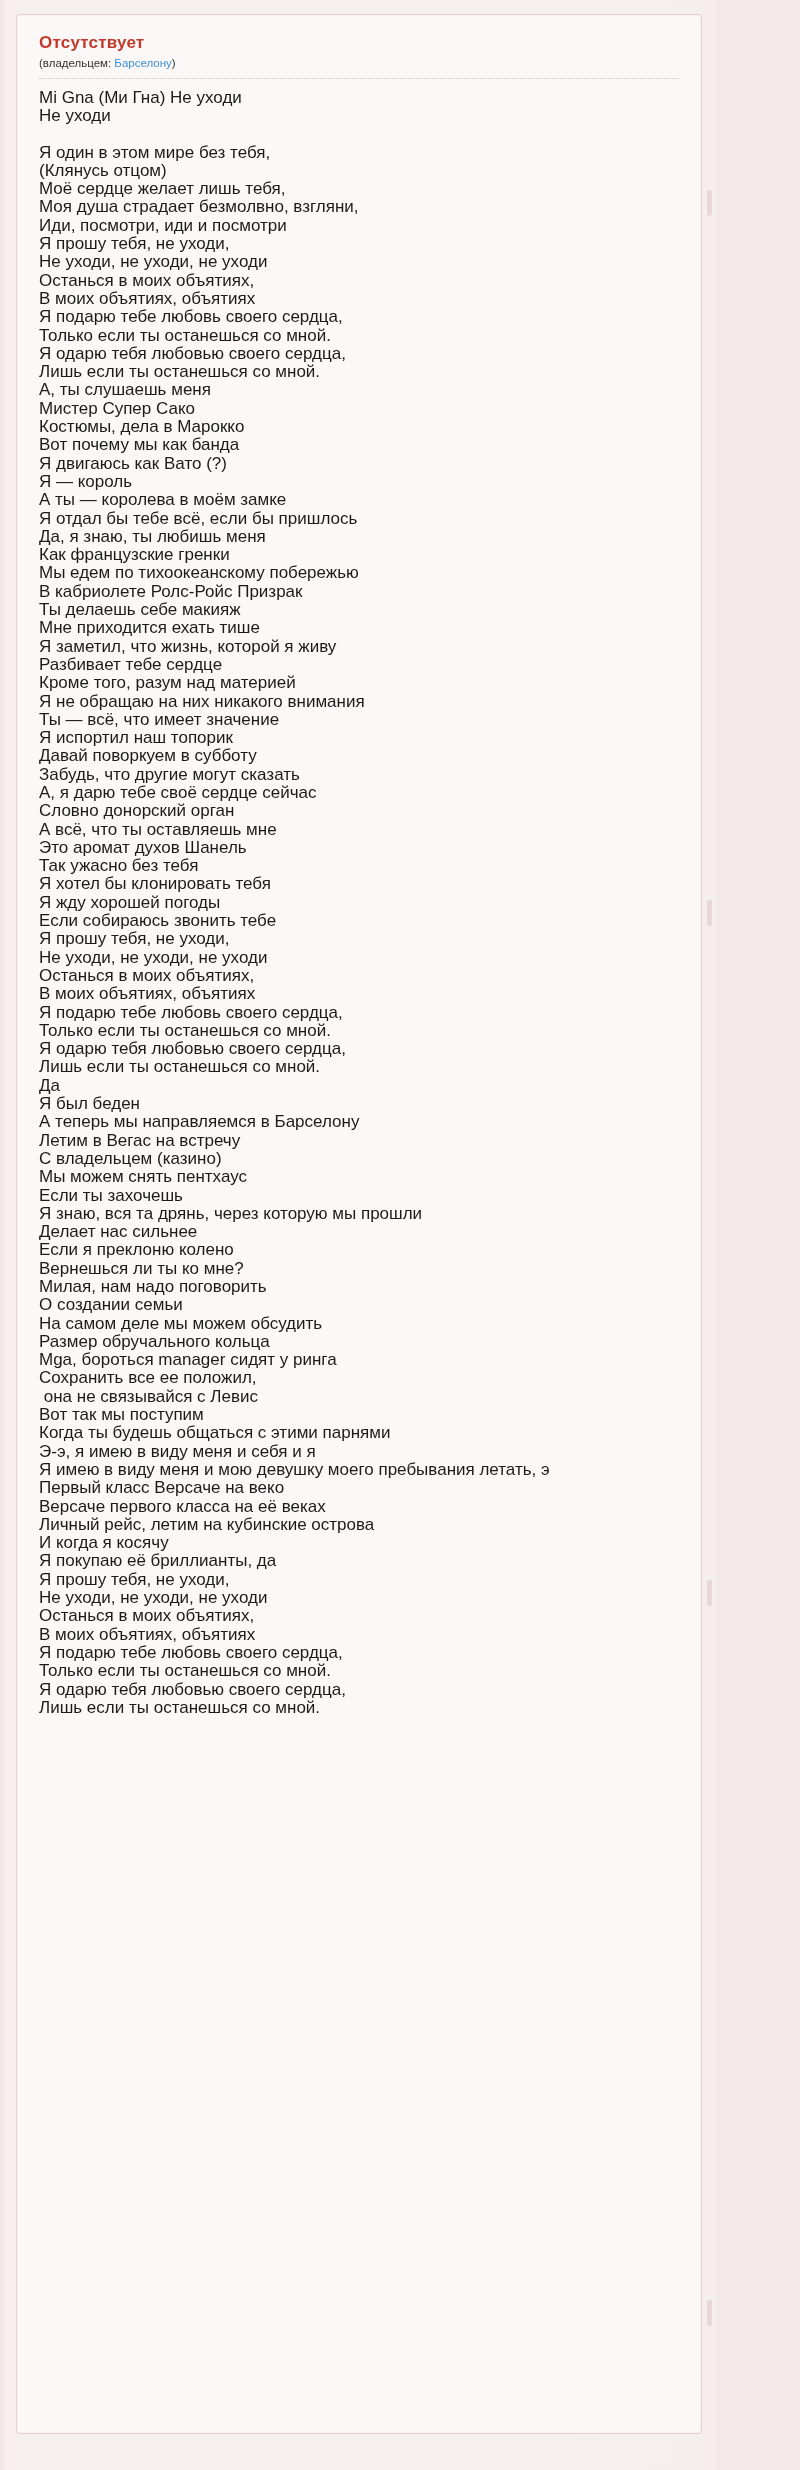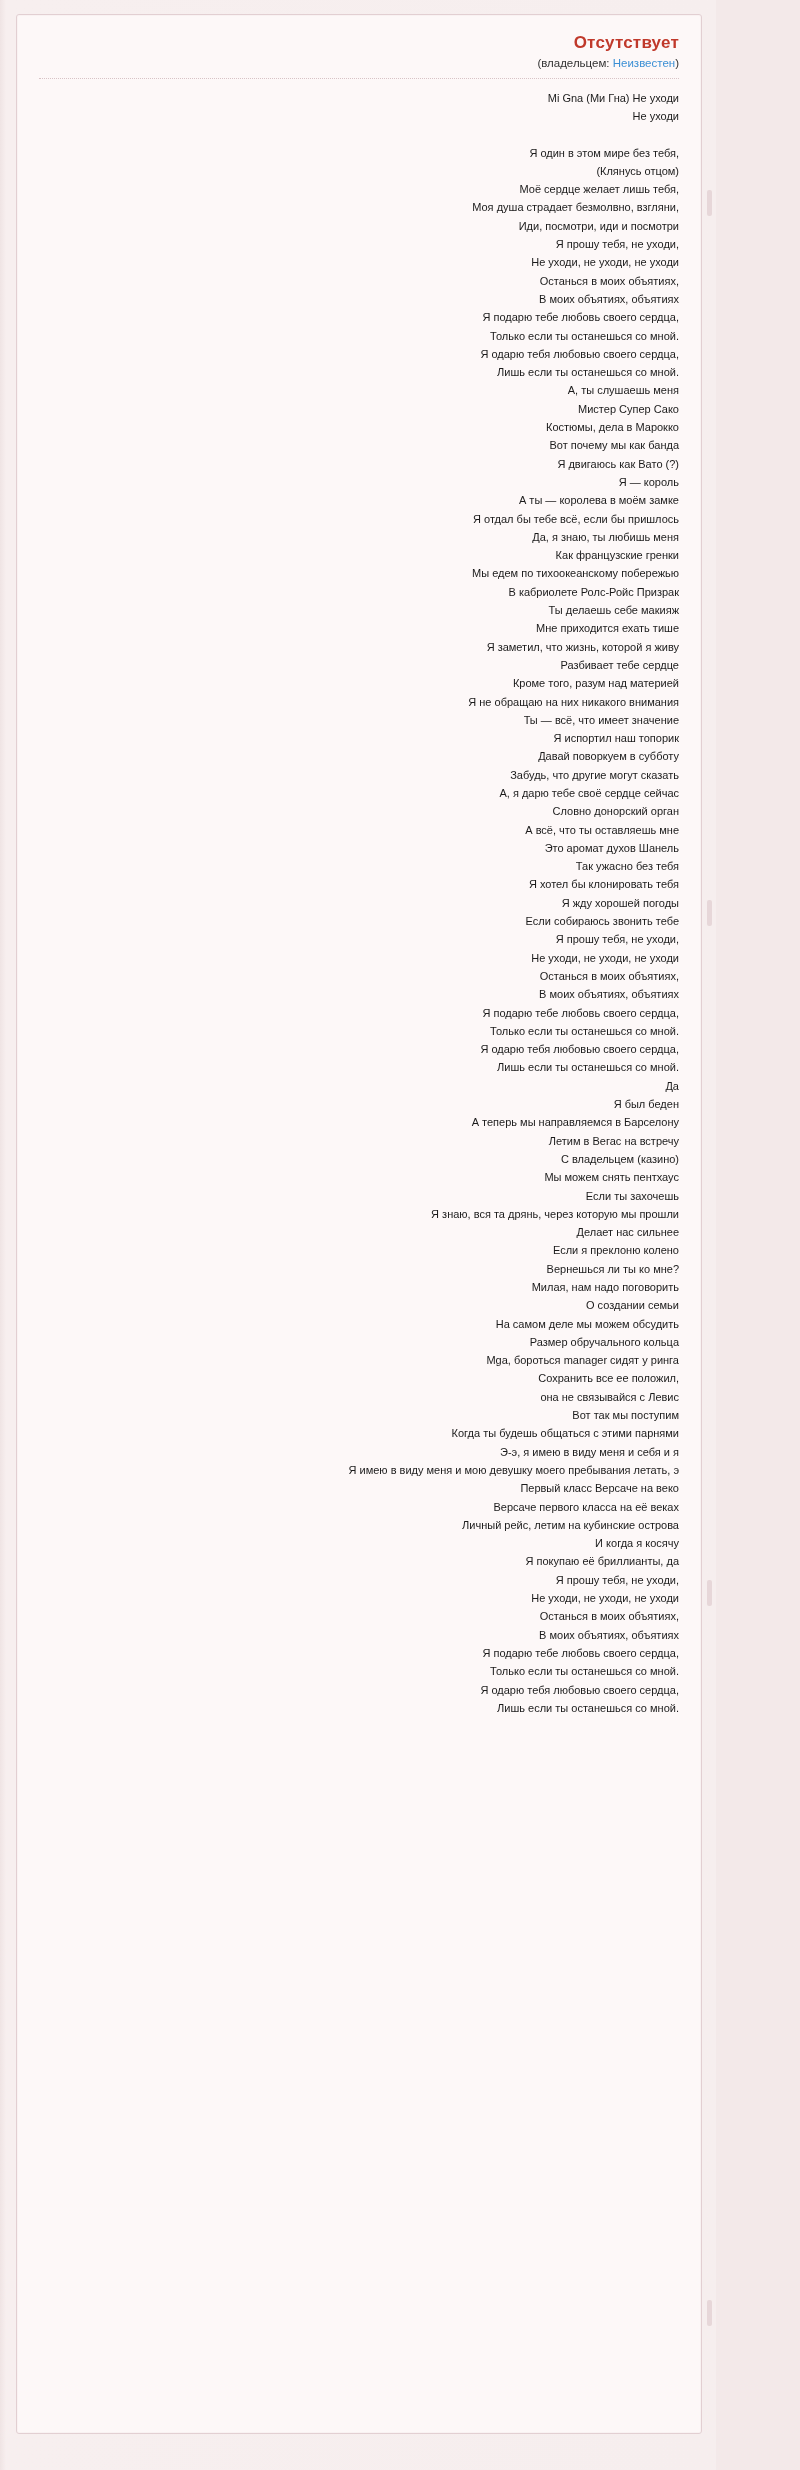--- a/index.html
+++ b/index.html
@@ -13,21 +13,20 @@
     font-family: "Liberation Sans", sans-serif;
     background: #f3e9e9;
   }
   .page {
     width: 716px;
     min-height: 2470px;
     box-sizing: border-box;
     background: linear-gradient(to right, #efe4e4 0px, #f7efef 6px, #f6eeee 100%);
     padding: 14px 0 20px 0;
     position: relative;
-    text-align: right;
   }
   .sheet {
     margin: 0 14px 0 16px;
     background: #fdf8f8;
     border: 1px solid #e2cfd2;
     border-radius: 3px;
     box-sizing: border-box;
     padding: 18px 22px 22px 22px;
     min-height: 2420px;
     box-shadow: 0 0 0 1px #f9f2f2 inset;
@@ -48,21 +47,21 @@
   .artist-link {
     color: #3b8fd4;
     text-decoration: none;
   }
   .divider {
     border: 0;
     border-top: 1px dotted #d8c3c6;
     margin: 0 0 10px 0;
   }
   .lyrics {
-    font-size: 11px;
+    font-size: 17px;
     line-height: 18.3px;
     color: #1b1b1b;
     white-space: pre-wrap;
     font-family: "Liberation Sans", sans-serif;
     margin: 0;
   }
   .gap {
     height: 18px;
   }
   .edge-mark {
@@ -85,21 +84,21 @@
 
   <div class="edge-mark em1"></div>
   <div class="edge-mark em2"></div>
   <div class="edge-mark em3"></div>
   <div class="edge-mark em4"></div>
 
   <div class="sheet">
 
     <h1 class="song-title">Отсутствует</h1>
 
-    <div class="artist-line"><span>(владельцем: </span><a class="artist-link" href="#">Неизвестен</a><span>)</span></div>
+    <div class="artist-line"><span>(владельцем: </span><a class="artist-link" href="#">Барселону</a><span>)</span></div>
 
     <hr class="divider">
 
     <div class="lyrics">Mi Gna (Ми Гна) Не уходи
 Не уходи</div>
 
     <div class="gap"></div>
 
     <div class="lyrics">Я один в этом мире без тебя,
 (Клянусь отцом)

